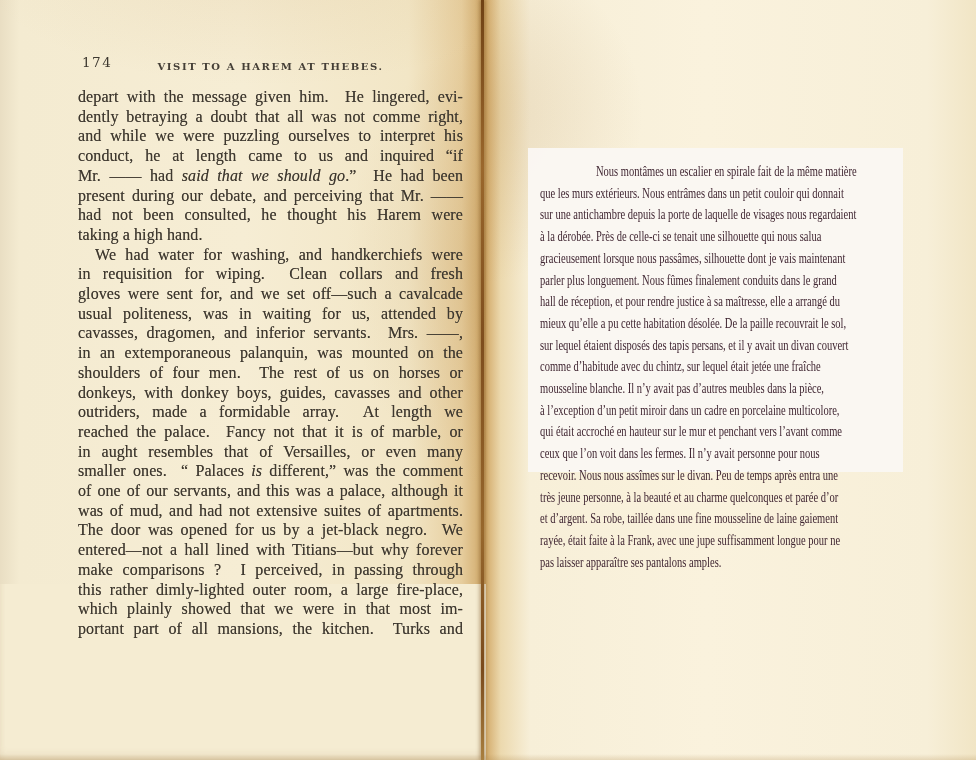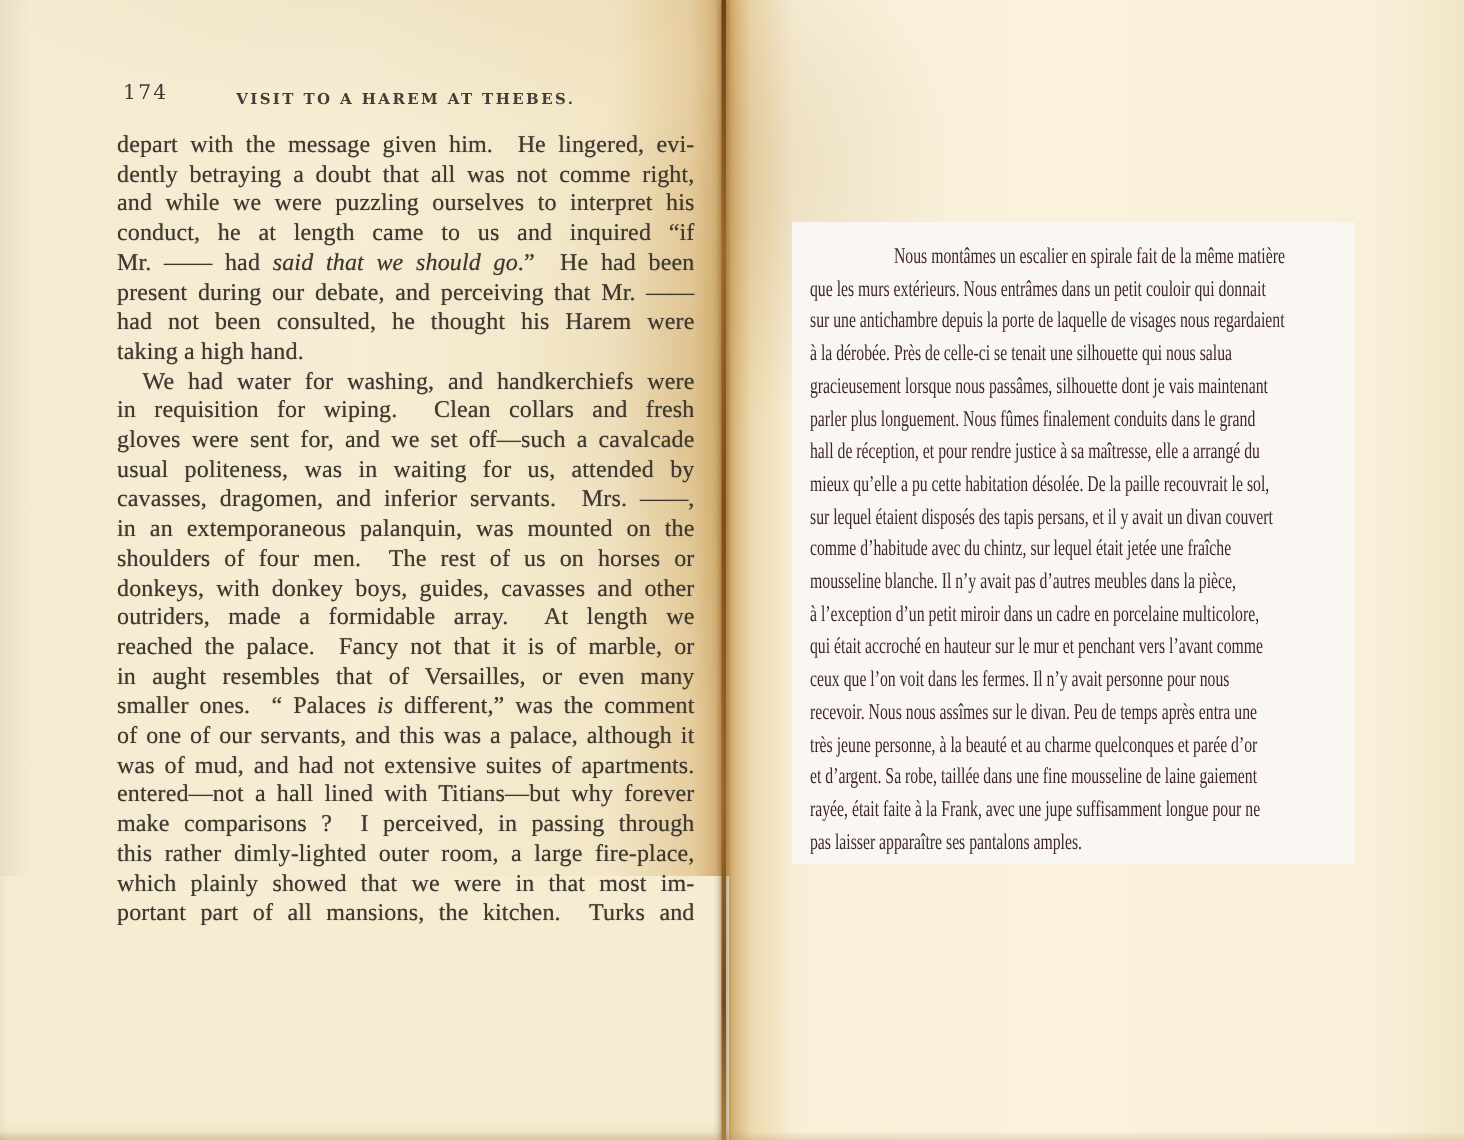--- a/index.html
+++ b/index.html
@@ -49,21 +49,21 @@
     position:absolute;color:#3e382f;
     text-shadow:0 0 .55px rgba(62,56,47,.65);
     letter-spacing:.1px;
   }
   .body-left{left:78px;top:87px;width:385px;font-size:16px;line-height:19.7px;}
   .tline{min-height:1em;}
   .tline.just{text-align:justify;text-align-last:justify;text-justify:inter-word;}
   .body-book .tline.ind{text-indent:17px;}
   
   .overlay{
-    position:absolute;left:528px;top:148px;width:375px;height:428px;
+    position:absolute;left:528px;top:148px;width:375px;height:324px;
     background:rgba(250,247,243,.97);
   }
   .overlay-text{
     position:absolute;left:12px;top:13px;width:536px;
     font-size:15px;line-height:21.7px;color:#3f2531;
   }
   .overlay-text .tline{
     transform:scaleX(.70);transform-origin:0 50%;
     white-space:nowrap;width:536px;
   }
@@ -96,20 +96,21 @@
         <div class="tline just">cavasses, dragomen, and inferior servants.&nbsp; Mrs. ——,</div>
         <div class="tline just">in an extemporaneous palanquin, was mounted on the</div>
         <div class="tline just">shoulders of four men.&nbsp; The rest of us on horses or</div>
         <div class="tline just">donkeys, with donkey boys, guides, cavasses and other</div>
         <div class="tline just">outriders, made a formidable array.&nbsp; At length we</div>
         <div class="tline just">reached the palace.&nbsp; Fancy not that it is of marble, or</div>
         <div class="tline just">in aught resembles that of Versailles, or even many</div>
         <div class="tline just">smaller ones.&nbsp; “ Palaces <i>is</i> different,” was the comment</div>
         <div class="tline just">of one of our servants, and this was a palace, although it</div>
         <div class="tline just">was of mud, and had not extensive suites of apartments.</div>
+        <div class="tline just">The door was opened for us by a jet-black negro.&nbsp; We</div>
         <div class="tline just">entered—not a hall lined with Titians—but why forever</div>
         <div class="tline just">make comparisons ?&nbsp; I perceived, in passing through</div>
         <div class="tline just">this rather dimly-lighted outer room, a large fire-place,</div>
         <div class="tline just">which plainly showed that we were in that most im-</div>
         <div class="tline just">portant part of all mansions, the kitchen.&nbsp; Turks and</div>
       </div>
   </div>
 
   <div class="page-right">
     

